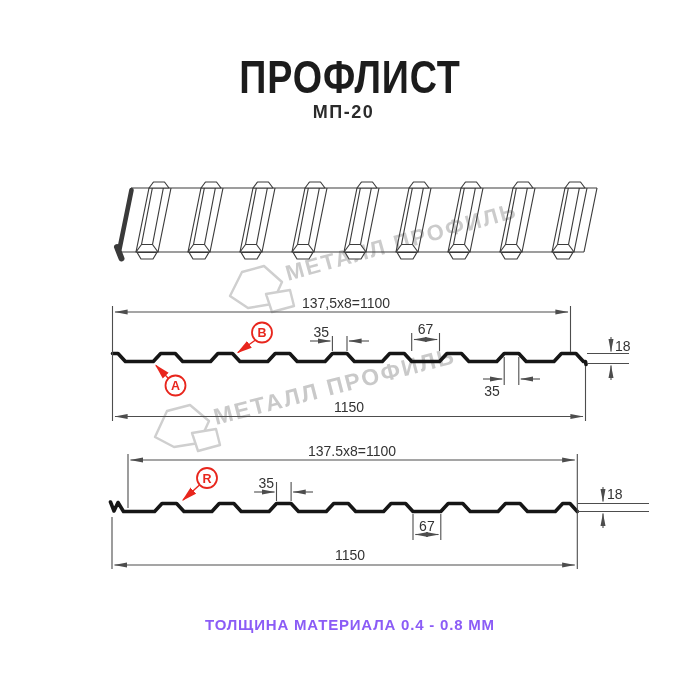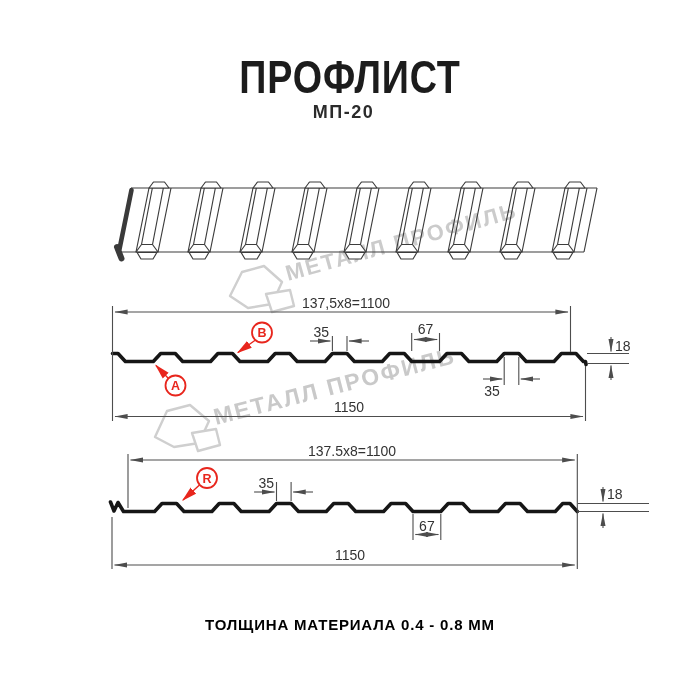--- a/index.html
+++ b/index.html
@@ -4,21 +4,21 @@
 <style>
   html,body{margin:0;padding:0;background:#ffffff;}
   #stage{position:relative;width:700px;height:700px;background:#fff;overflow:hidden;
          font-family:Liberation Sans, sans-serif;}
   .title{position:absolute;left:0;top:50px;width:700px;text-align:center;
          font-size:46px;font-weight:bold;color:#1c1c1c;letter-spacing:1px;
          transform:scale(0.82,1);transform-origin:50% 50%;}
   .subtitle{position:absolute;left:0;top:102px;width:687px;text-align:center;
          font-size:18px;font-weight:bold;color:#2b2b2b;letter-spacing:1.5px;}
   .footer{position:absolute;left:0;top:616px;width:700px;text-align:center;
-         font-size:15px;font-weight:bold;color:#000000;letter-spacing:0.8px;}
+         font-size:15px;font-weight:bold;color:#8b5cf6;letter-spacing:0.8px;}
   svg{position:absolute;left:0;top:0;}
   .dim{stroke:#4d4d4d;stroke-width:1.1;fill:none;}
   .thick{stroke:#161616;stroke-width:3.6;fill:none;stroke-linejoin:round;stroke-linecap:round;}
   .sheet{stroke:#3c3c3c;stroke-width:1.15;fill:none;}
   .sheet-fill{fill:#ffffff;stroke:#3c3c3c;stroke-width:1.15;stroke-linejoin:round;}
   .dark-edge{stroke:#3a3a3a;stroke-linecap:round;}
   .dimtext{font-size:14px;fill:#333333;}
   .red-c{stroke:#e8261d;stroke-width:1.8;fill:none;}
   .red-t{font-size:12.5px;font-weight:bold;fill:#e8261d;text-anchor:middle;}
   .red-l{stroke:#e8261d;stroke-width:1.4;fill:none;}

